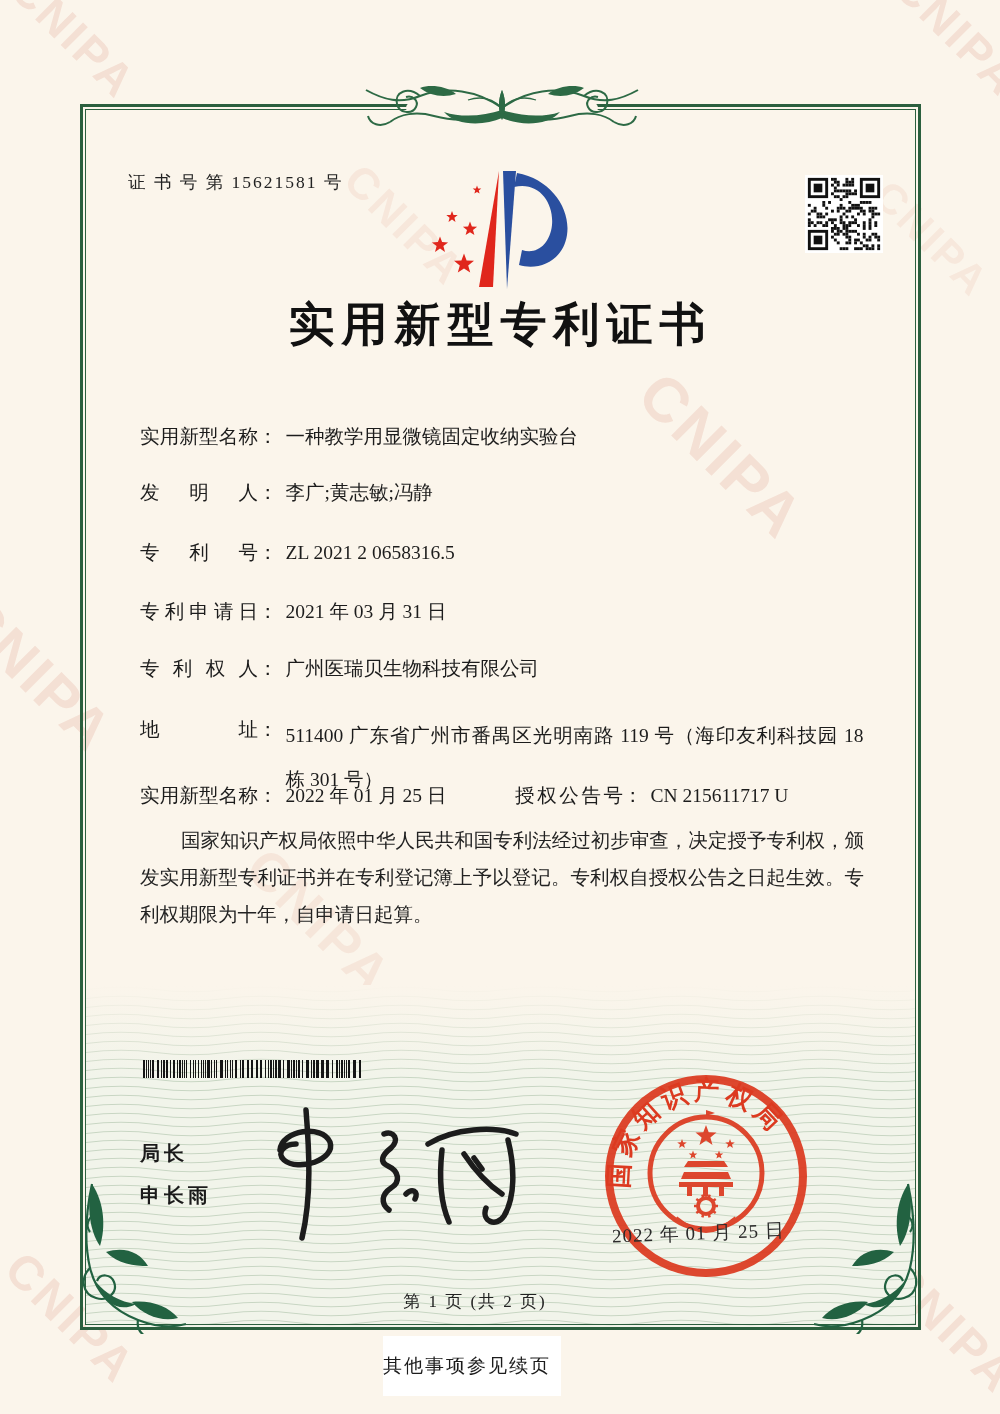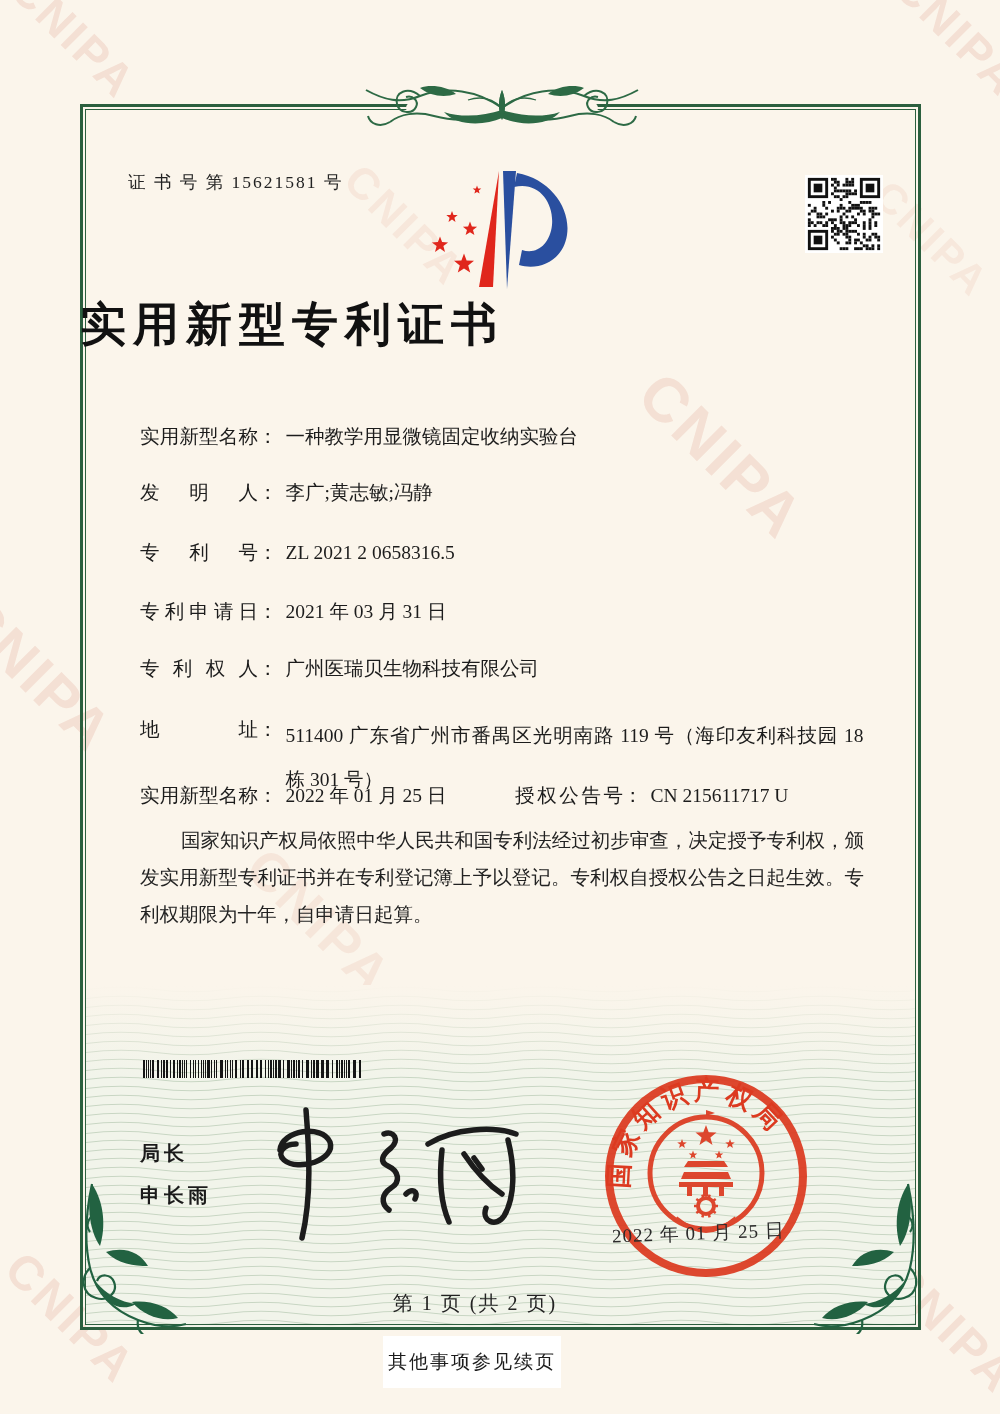--- a/index.html
+++ b/index.html
@@ -13,43 +13,43 @@
   
   .band{position:absolute;left:86px;top:985px;width:830px;height:344px;background:#f1f4ea;}
   .band-fade{position:absolute;left:86px;top:985px;width:830px;height:95px;
       background:linear-gradient(to bottom,#fbf5eb 0%,rgba(251,245,235,0) 100%);}
   
   .frame{position:absolute;left:80px;top:104px;width:835px;height:1220px;
       border:3px solid #2b5f3e;}
   .frame::after{content:"";position:absolute;inset:2px;border:1.5px solid #2b5f3e;}
   
   .certno{position:absolute;left:128px;top:170px;font-size:17.5px;letter-spacing:2px;color:#222;}
-  .title{position:absolute;left:80px;top:294px;width:841px;text-align:left;
+  .title{position:absolute;left:80px;top:294px;width:841px;text-align:center;
       font-size:46px;font-weight:bold;letter-spacing:7px;color:#111;}
   
   .frow{position:absolute;left:140px;font-size:19.5px;line-height:27px;white-space:nowrap;color:#1c1c1c;}
   .flabel{display:inline-block;width:118px;text-align:justify;text-align-last:justify;
       text-justify:inter-character;vertical-align:top;}
   .fcolon{vertical-align:top;}
   .fvalue{margin-left:8px;vertical-align:top;}
   .fvalue-wrap{display:inline-block;width:578px;white-space:normal;line-height:44px;
       text-align:justify;margin-left:8px;vertical-align:top;}
   .body-text{position:absolute;left:140px;top:822px;width:724px;font-size:19.5px;
       line-height:37px;text-align:justify;color:#222;}
   .body-text p{margin:0;text-indent:2.1em;}
   
   .sig-label{position:absolute;left:140px;font-size:20px;font-weight:600;
       font-family:"Liberation Sans","DejaVu Sans",sans-serif;color:#1a1a1a;letter-spacing:4px;}
   
   .seal-date{position:absolute;left:612px;top:1220px;width:195px;font-size:19px;
       letter-spacing:1px;color:#2b2b2b;transform:rotate(-2deg);white-space:nowrap;}
   .page-info{position:absolute;left:80px;top:1290px;width:790px;text-align:center;
-      font-size:20px;letter-spacing:2px;color:#222;}
-  .note-box{position:absolute;left:383px;top:1336px;width:178px;height:52px;background:#ffffff;
-      display:flex;align-items:center;justify-content:center;font-size:19px;letter-spacing:2px;color:#1c1c1c;}
+      font-size:17px;letter-spacing:2px;color:#222;}
+  .note-box{position:absolute;left:383px;top:1336px;width:178px;height:60px;background:#ffffff;
+      display:flex;align-items:center;font-size:19px;letter-spacing:2px;color:#1c1c1c;}
 </style>
 </head>
 <body>
 
 <div class="wm" style="left:-4px;top:8px;font-size:46px;">CNIPA</div>
 <div class="wm" style="left:330px;top:200px;font-size:44px;color:rgba(221,141,118,0.13);">CNIPA</div>
 <div class="wm" style="left:880px;top:6px;font-size:46px;">CNIPA</div>
 <div class="wm" style="left:620px;top:420px;font-size:62px;">CNIPA</div>
 <div class="wm" style="left:-60px;top:640px;font-size:58px;">CNIPA</div>
 <div class="wm" style="left:230px;top:890px;font-size:54px;color:rgba(221,141,118,0.14);">CNIPA</div>

